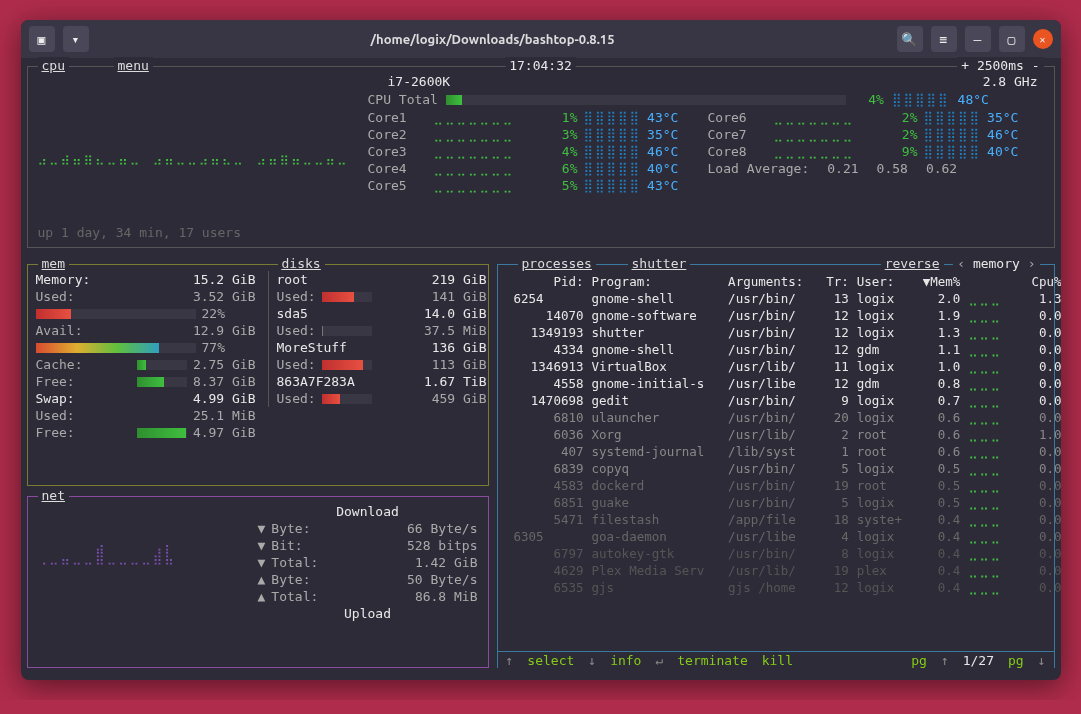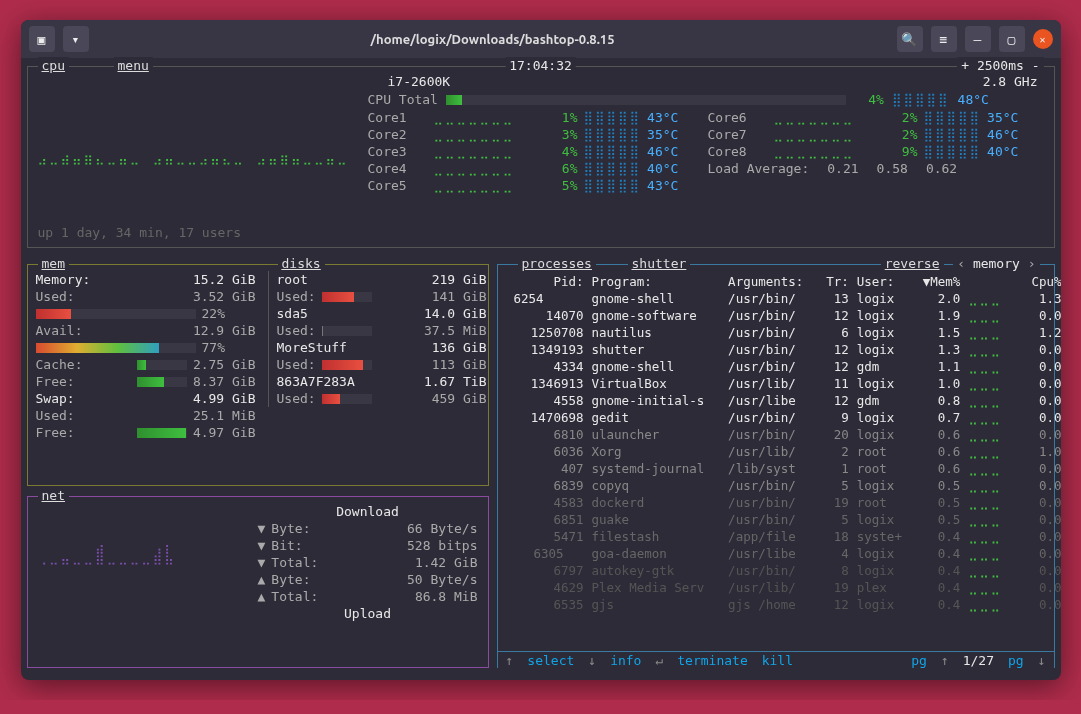--- a/index.html
+++ b/index.html
@@ -23,21 +23,21 @@
   .bar-fill{height:100%;display:block;}
   .g1{background:linear-gradient(90deg,#2f8f2f,#3fbf3f);}
   .rainbow{background:linear-gradient(90deg,#d94b2f,#dfae30,#5fbf3f,#309fbf);}
   .red{background:linear-gradient(90deg,#c03030,#e85040);}
   .grey{background:#777;}
   
   .spark{letter-spacing:1px;color:#3fbf3f;}
   .braille{font-family:"DejaVu Sans Mono",monospace;letter-spacing:2px;}
   .cpu-brail{color:#1f7fbf;}
   .footer-nav{color:#888;}
-  .footer-nav .lbl{color:#0ea5e9;}
+  .footer-nav .lbl{color:#84cc16;}
   table.proc{border-collapse:collapse;width:100%;}
   table.proc td{padding:0 4px;white-space:nowrap;font-size:12.5px;}
   .sel{color:#e8e8e8;}
   .fade1{color:#888;}
   .fade2{color:#666;}
   .fade3{color:#555;}
 </style>
 </head>
 <body>
 
@@ -328,30 +328,20 @@
               <td style="text-align:right">14070</td>
               <td>gnome-software</td>
               <td>/usr/bin/</td>
               <td style="text-align:right">12</td>
               <td>logix</td>
               <td style="text-align:right">1.9</td>
               <td><span class="spark braille">⣀⣀⣀</span></td>
               <td style="text-align:right">0.0</td>
             </tr>
             <tr class="sel">
-              <td style="text-align:right">1250708</td>
-              <td>nautilus</td>
-              <td>/usr/bin/</td>
-              <td style="text-align:right">6</td>
-              <td>logix</td>
-              <td style="text-align:right">1.5</td>
-              <td><span class="spark braille">⣀⣀⣀</span></td>
-              <td style="text-align:right">1.2</td>
-            </tr>
-            <tr class="sel">
               <td style="text-align:right">1349193</td>
               <td>shutter</td>
               <td>/usr/bin/</td>
               <td style="text-align:right">12</td>
               <td>logix</td>
               <td style="text-align:right">1.3</td>
               <td><span class="spark braille">⣀⣀⣀</span></td>
               <td style="text-align:right">0.0</td>
             </tr>
             <tr class="sel">
@@ -458,21 +448,21 @@
               <td style="text-align:right">5471</td>
               <td>filestash</td>
               <td>/app/file</td>
               <td style="text-align:right">18</td>
               <td>syste+</td>
               <td style="text-align:right">0.4</td>
               <td><span class="spark braille">⣀⣀⣀</span></td>
               <td style="text-align:right">0.0</td>
             </tr>
             <tr class="fade2">
-              <td style="text-align:center">6305</td>
+              <td style="text-align:left">6305</td>
               <td>goa-daemon</td>
               <td>/usr/libe</td>
               <td style="text-align:right">4</td>
               <td>logix</td>
               <td style="text-align:right">0.4</td>
               <td><span class="spark braille">⣀⣀⣀</span></td>
               <td style="text-align:right">0.0</td>
             </tr>
             <tr class="fade3">
               <td style="text-align:right">6797</td>

